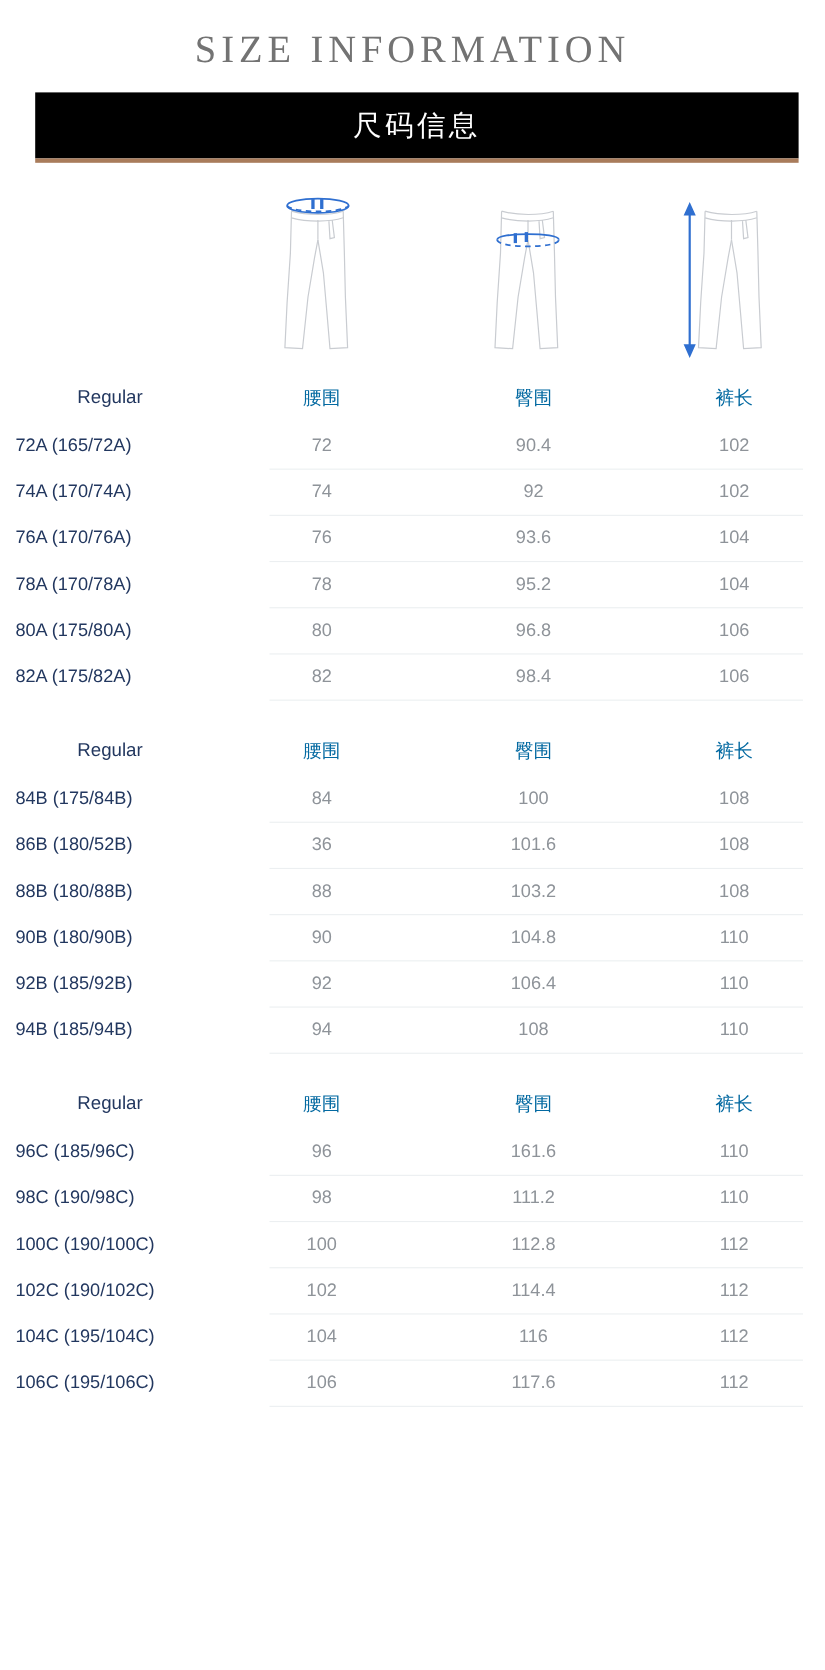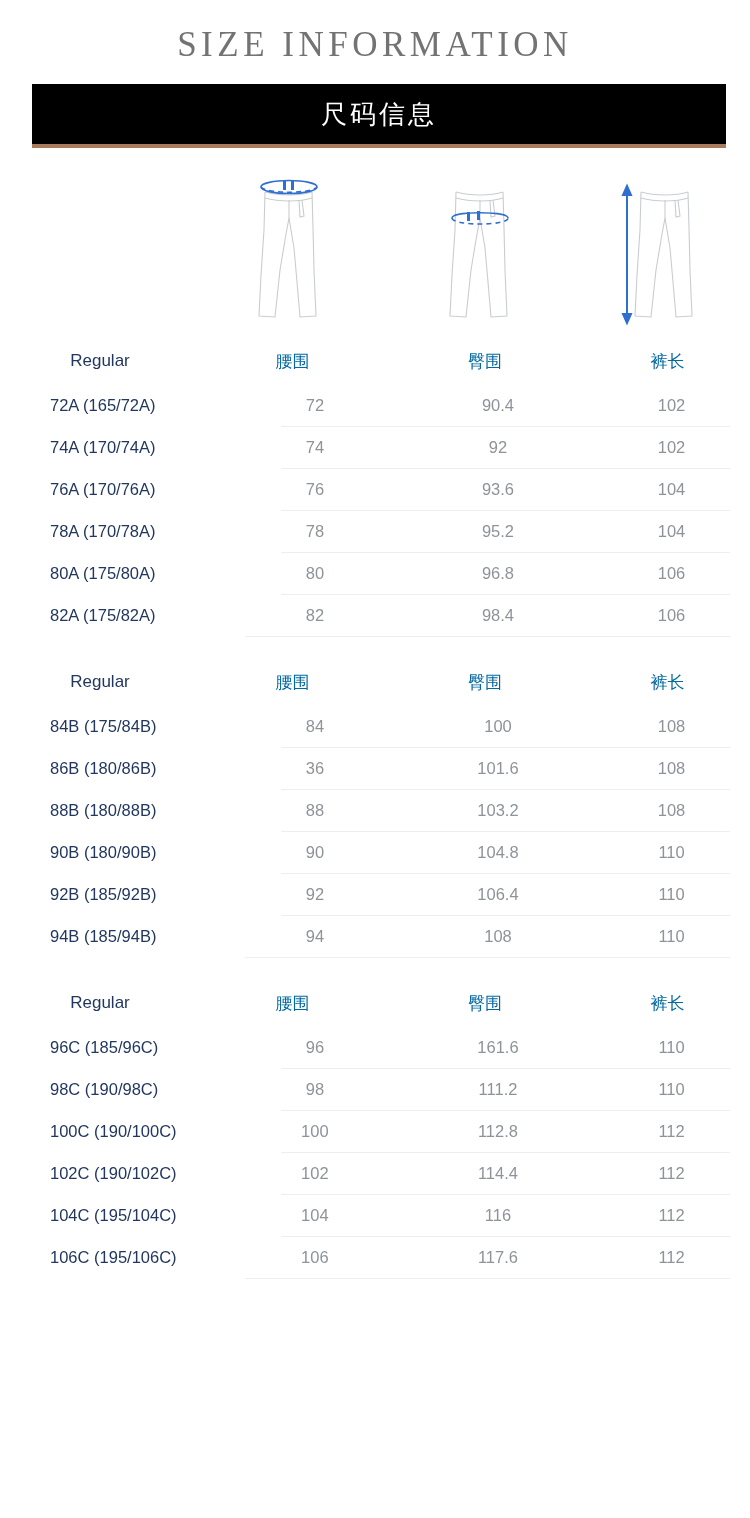--- a/index.html
+++ b/index.html
@@ -72,21 +72,20 @@
   .thead, .trow {
     display: flex;
     align-items: center;
   }
   .thead {
     height: 46px;
   }
   .trow {
     height: 42px;
     position: relative;
-    margin-left: 36px;
   }
   .trow + .trow::before,
   .tbody .trow:first-child::before {
     content: "";
     position: absolute;
     left: 245px;
     right: 20px;
     top: 0;
     height: 1px;
     background: #eceff1;
@@ -271,21 +270,21 @@
       <div class="c-val c-len hdr">裤长</div>
     </div>
     <div class="tbody">
         <div class="trow">
           <div class="c-size">84B (175/84B)</div>
           <div class="c-val c-waist">84</div>
           <div class="c-val c-hip">100</div>
           <div class="c-val c-len">108</div>
         </div>
         <div class="trow">
-          <div class="c-size">86B (180/86B)</div>
+          <div class="c-size">86B (180/52B)</div>
           <div class="c-val c-waist">36</div>
           <div class="c-val c-hip">101.6</div>
           <div class="c-val c-len">108</div>
         </div>
         <div class="trow">
           <div class="c-size">88B (180/88B)</div>
           <div class="c-val c-waist">88</div>
           <div class="c-val c-hip">103.2</div>
           <div class="c-val c-len">108</div>
         </div>

